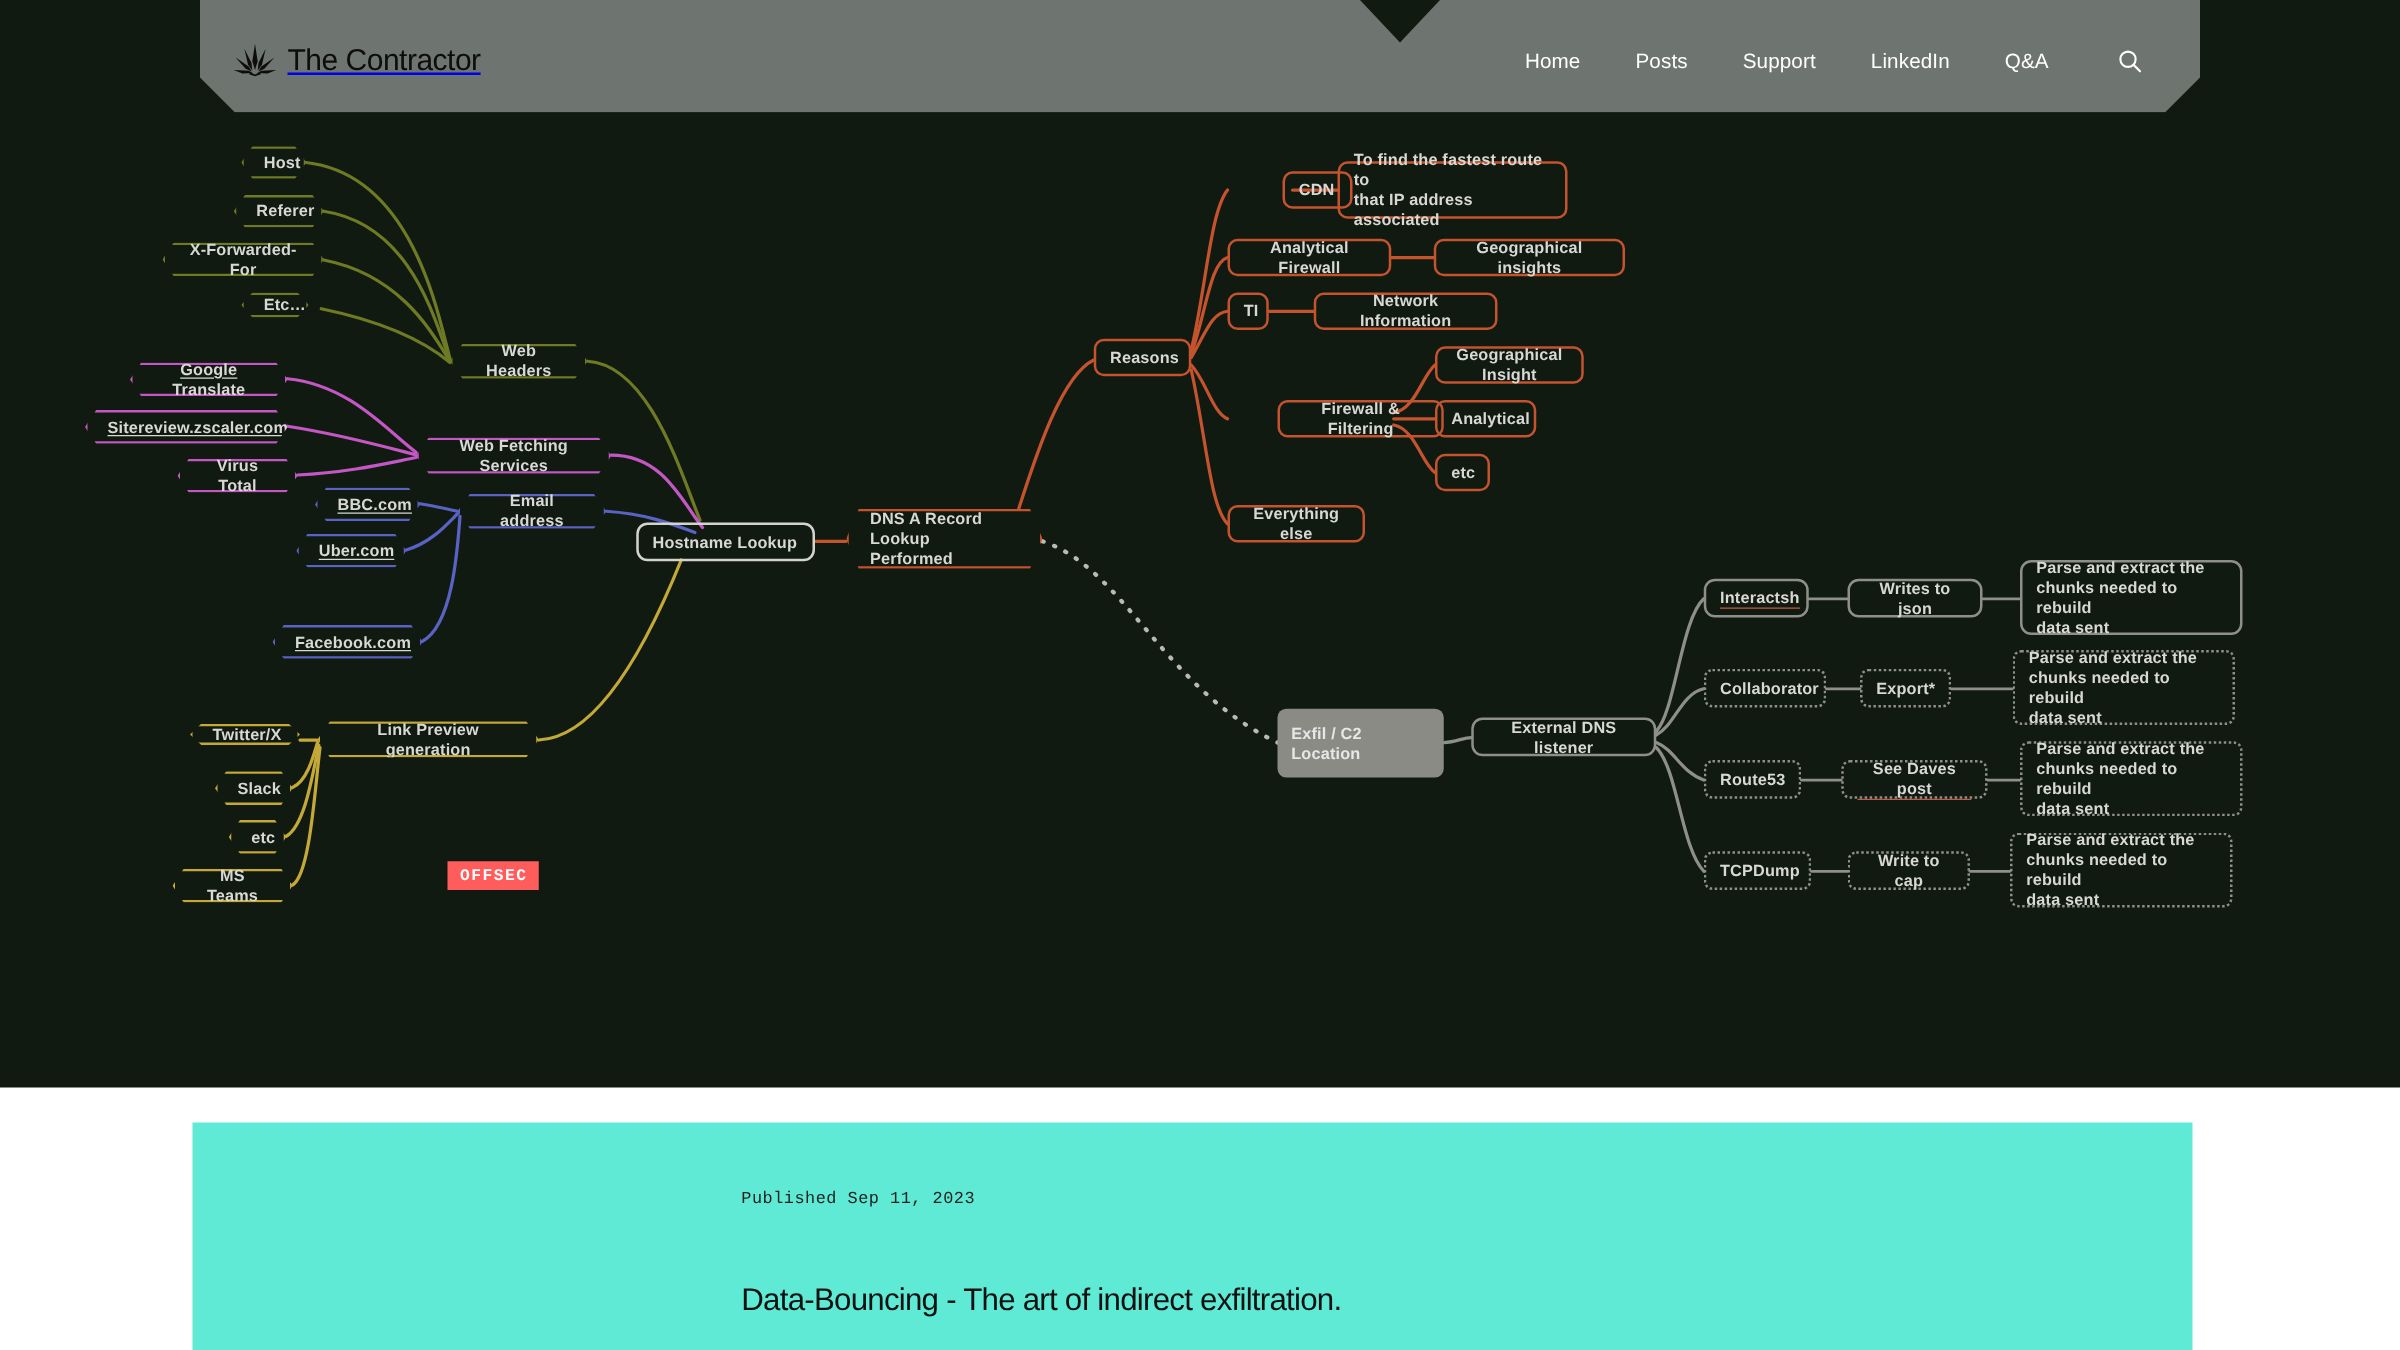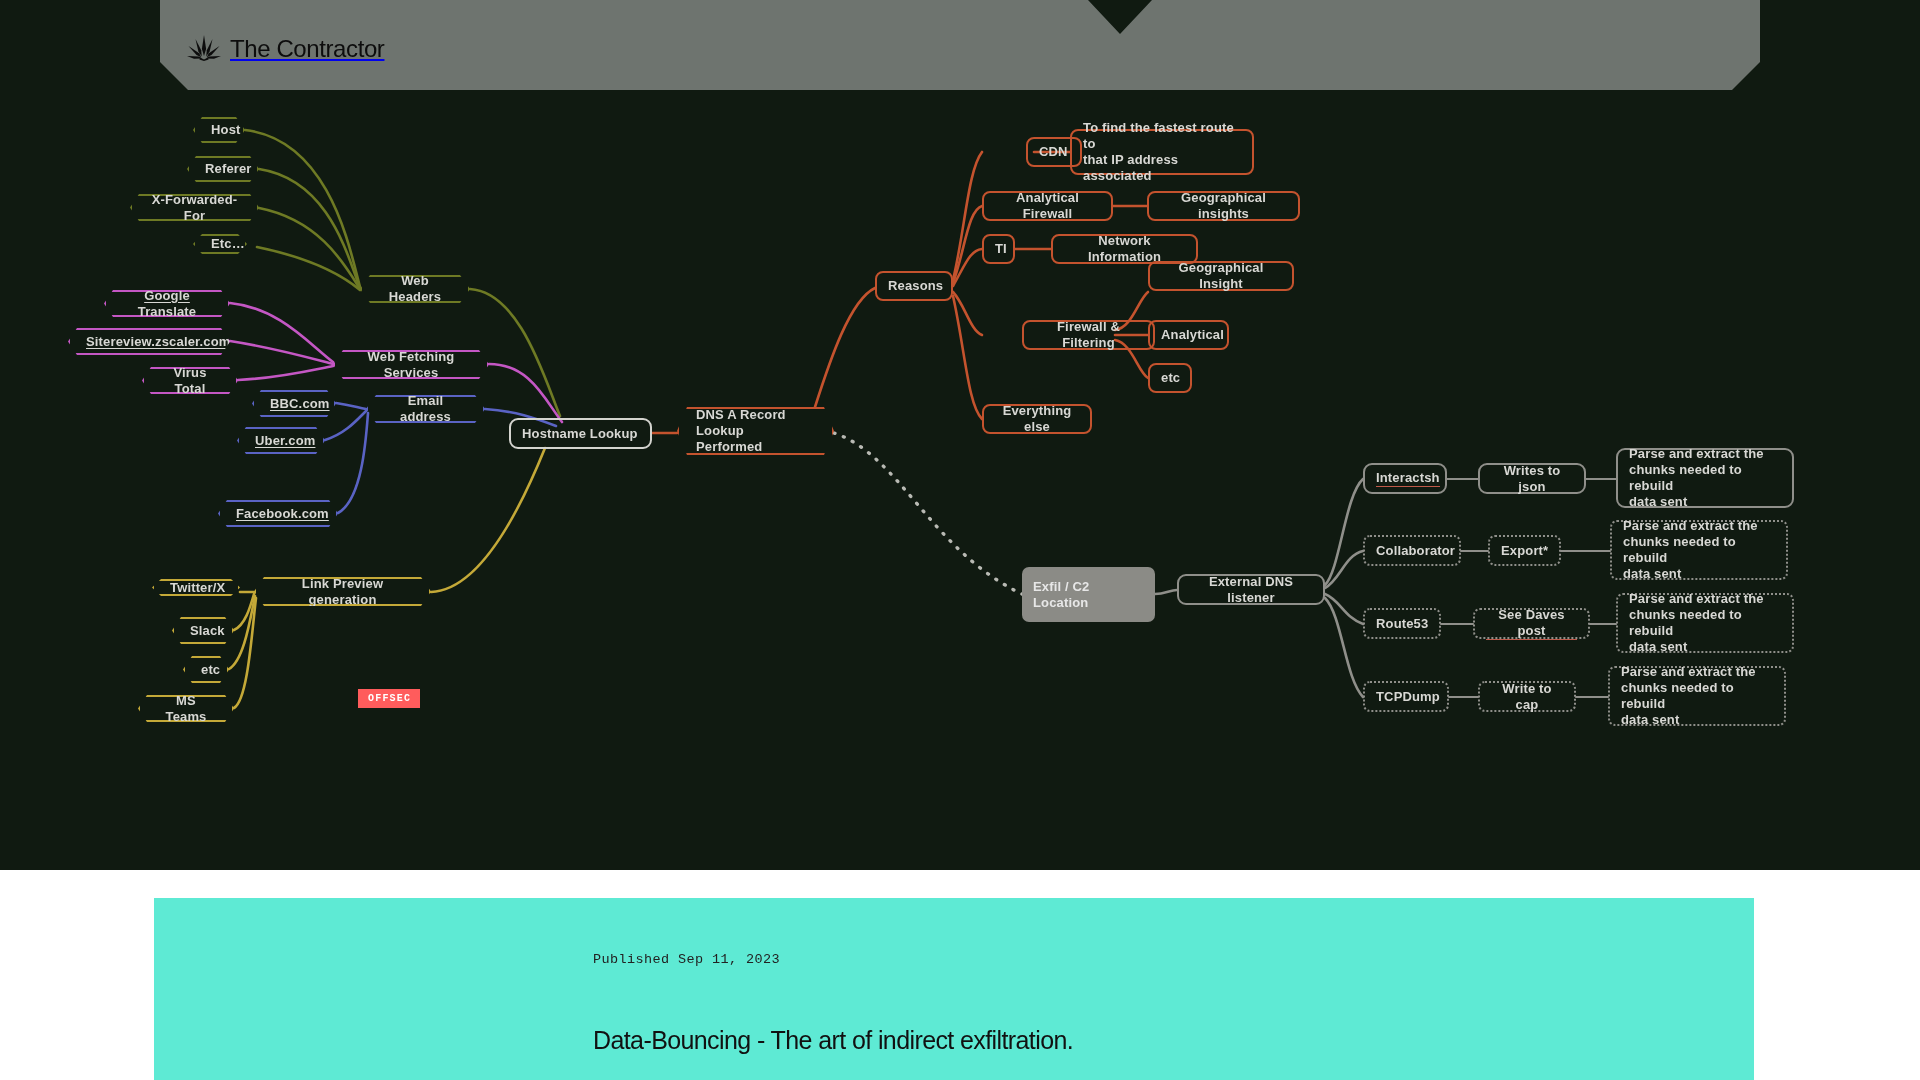--- a/index.html
+++ b/index.html
@@ -98,21 +98,21 @@
   .sq-ul {
     border-bottom: 1.6px solid #c05a4a;
     padding-bottom: 1px;
   }
 
   
   .badge {
     position: absolute; left: 358px; top: 689px;
     background: #ff5c5c; color: #ffffff;
     font-family: "Liberation Mono", monospace;
-    font-size: 10px; font-weight: 700; letter-spacing: 1.2px;
+    font-size: 13px; font-weight: 700; letter-spacing: 1.2px;
     padding: 4px 9px 4px 10px;
   }
   .hero-title {
     position: absolute; left: 358px; top: 718px;
     color: #ffffff; font-size: 74px; font-weight: 700;
     letter-spacing: -2.6px; line-height: 1.08;
   }
 
   
   .article {
@@ -238,21 +238,21 @@
           <div class="node hexbox" style="left: 677px; top: 407px; width: 157px; height: 48px; --c: #c4532e; align-items: center;"><span>DNS A Record Lookup
 Performed</span></div>
           <div class="node rrect center" style="left: 875px; top: 271px; width: 78px; height: 30px; --c: #c4532e;"><span>Reasons</span></div>
           <div class="node rrect center" style="left: 1026px; top: 137px; width: 56px; height: 30px; --c: #c4532e;"><span>CDN</span></div>
           <div class="node rrect" style="left: 1070px; top: 129px; width: 184px; height: 46px; --c: #c4532e; align-items: center;"><span>To find the fastest route to
 that IP address associated</span></div>
           <div class="node rrect center" style="left: 982px; top: 191px; width: 131px; height: 30px; --c: #c4532e;"><span>Analytical Firewall</span></div>
           <div class="node rrect center" style="left: 1147px; top: 191px; width: 153px; height: 30px; --c: #c4532e;"><span>Geographical insights</span></div>
           <div class="node rrect center" style="left: 982px; top: 234px; width: 33px; height: 30px; --c: #c4532e;"><span>TI</span></div>
           <div class="node rrect center" style="left: 1051px; top: 234px; width: 147px; height: 30px; --c: #c4532e;"><span>Network Information</span></div>
-          <div class="node rrect center" style="left: 1148px; top: 261px; width: 146px; height: 30px; --c: #c4532e;"><span>Geographical Insight</span></div>
+          <div class="node rrect center" style="left: 1148px; top: 277px; width: 119px; height: 30px; --c: #c4532e;"><span>Geographical Insight</span></div>
           <div class="node rrect center" style="left: 982px; top: 320px; width: 133px; height: 30px; margin-left: 40px; --c: #c4532e;"><span>Firewall &amp; Filtering</span></div>
           <div class="node rrect center" style="left: 1148px; top: 320px; width: 81px; height: 30px; --c: #c4532e;"><span>Analytical</span></div>
           <div class="node rrect center" style="left: 1148px; top: 363px; width: 44px; height: 30px; --c: #c4532e;"><span>etc</span></div>
           <div class="node rrect center" style="left: 982px; top: 404px; width: 110px; height: 30px; --c: #c4532e;"><span>Everything else</span></div>
           <div class="node filled" style="left: 1022px; top: 567px; width: 133px; height: 55px; --c: #8b8b86; align-items: center;"><span>Exfil / C2
 Location</span></div>
           <div class="node rrect-soft center" style="left: 1177px; top: 574px; width: 148px; height: 31px; --c: #8f8f8a;"><span>External DNS listener</span></div>
           <div class="node rrect-soft center" style="left: 1363px; top: 463px; width: 84px; height: 31px; --c: #8f8f8a;"><span class="sq-ul">Interactsh</span></div>
           <div class="node rrect-soft center" style="left: 1478px; top: 463px; width: 108px; height: 31px; --c: #8f8f8a;"><span>Writes to json</span></div>
           <div class="node rrect-soft" style="left: 1616px; top: 448px; width: 178px; height: 60px; --c: #8f8f8a; align-items: center;"><span>Parse and extract the
@@ -286,20 +286,33 @@
             <path d="M1.5 12 L12.2 19.3 L14.3 23.2 L9.5 21 Z"></path>
             <path d="M32.5 12 L24.5 21 L19.7 23.2 L21.8 19.3 Z"></path>
             <path d="M0 22 L12 22.6 L15 24.4 L7 24.8 Z"></path>
             <path d="M34 22 L27 24.8 L19 24.4 L22 22.6 Z"></path>
             <path d="M13 23.5 L17 25.6 L21 23.5 L21.6 25.4 L17 26.9 L12.4 25.4 Z"></path>
           </g>
         </svg>
         <span class="brand-name">The Contractor</span>
       </a>
 
+      <nav class="nav">
+        <a class="nav-link" href="#">Home</a>
+        <a class="nav-link" href="#">Posts</a>
+        <a class="nav-link" href="#">Support</a>
+        <a class="nav-link" href="#">LinkedIn</a>
+        <a class="nav-link" href="#">Q&amp;A</a>
+        <button class="search-btn" style="background:none;border:none;cursor:pointer;">
+          <svg width="20" height="20" viewBox="0 0 20 20">
+            <circle cx="8.4" cy="8.4" r="6.1" fill="none" stroke="#ffffff" stroke-width="1.7"></circle>
+            <line x1="12.9" y1="12.9" x2="18" y2="18" stroke="#ffffff" stroke-width="1.7" stroke-linecap="round"></line>
+          </svg>
+        </button>
+      </nav>
     </div>
 
     <div class="badge">OFFSEC</div>
   </div>
 
   <div class="article">
     <div class="published">Published Sep 11, 2023</div>
     <h2 class="article-head">Data-Bouncing - The art of indirect exfiltration.</h2>
   </div>
 

